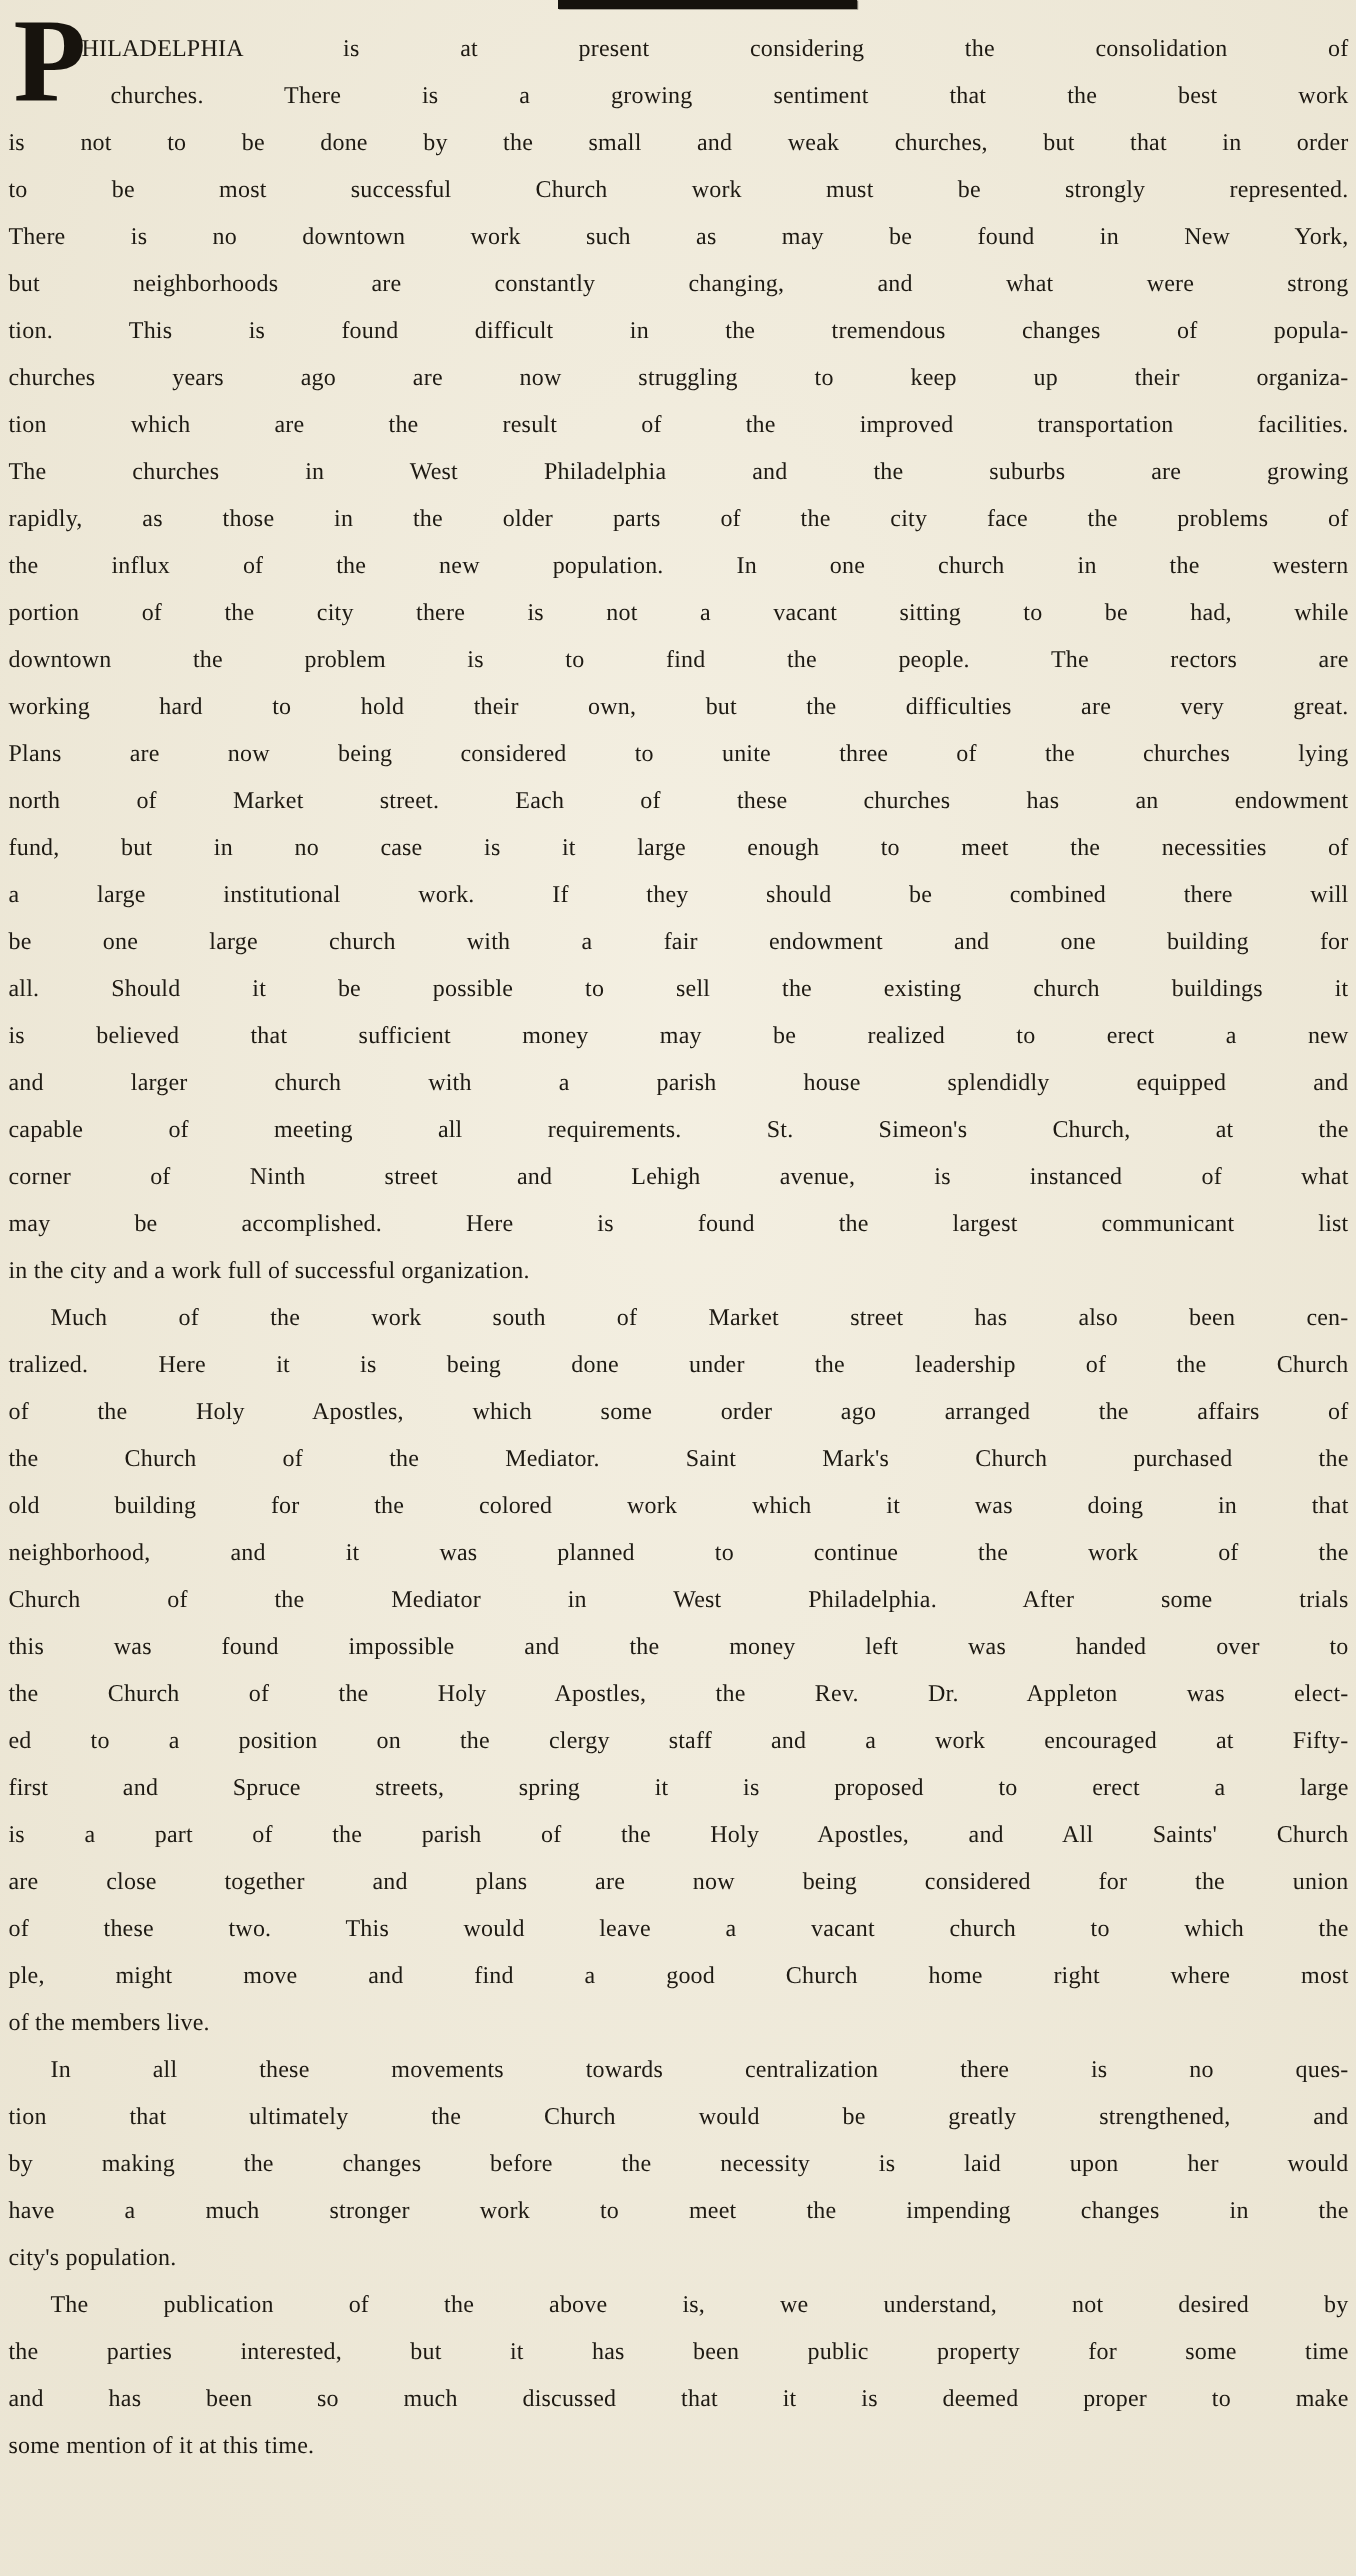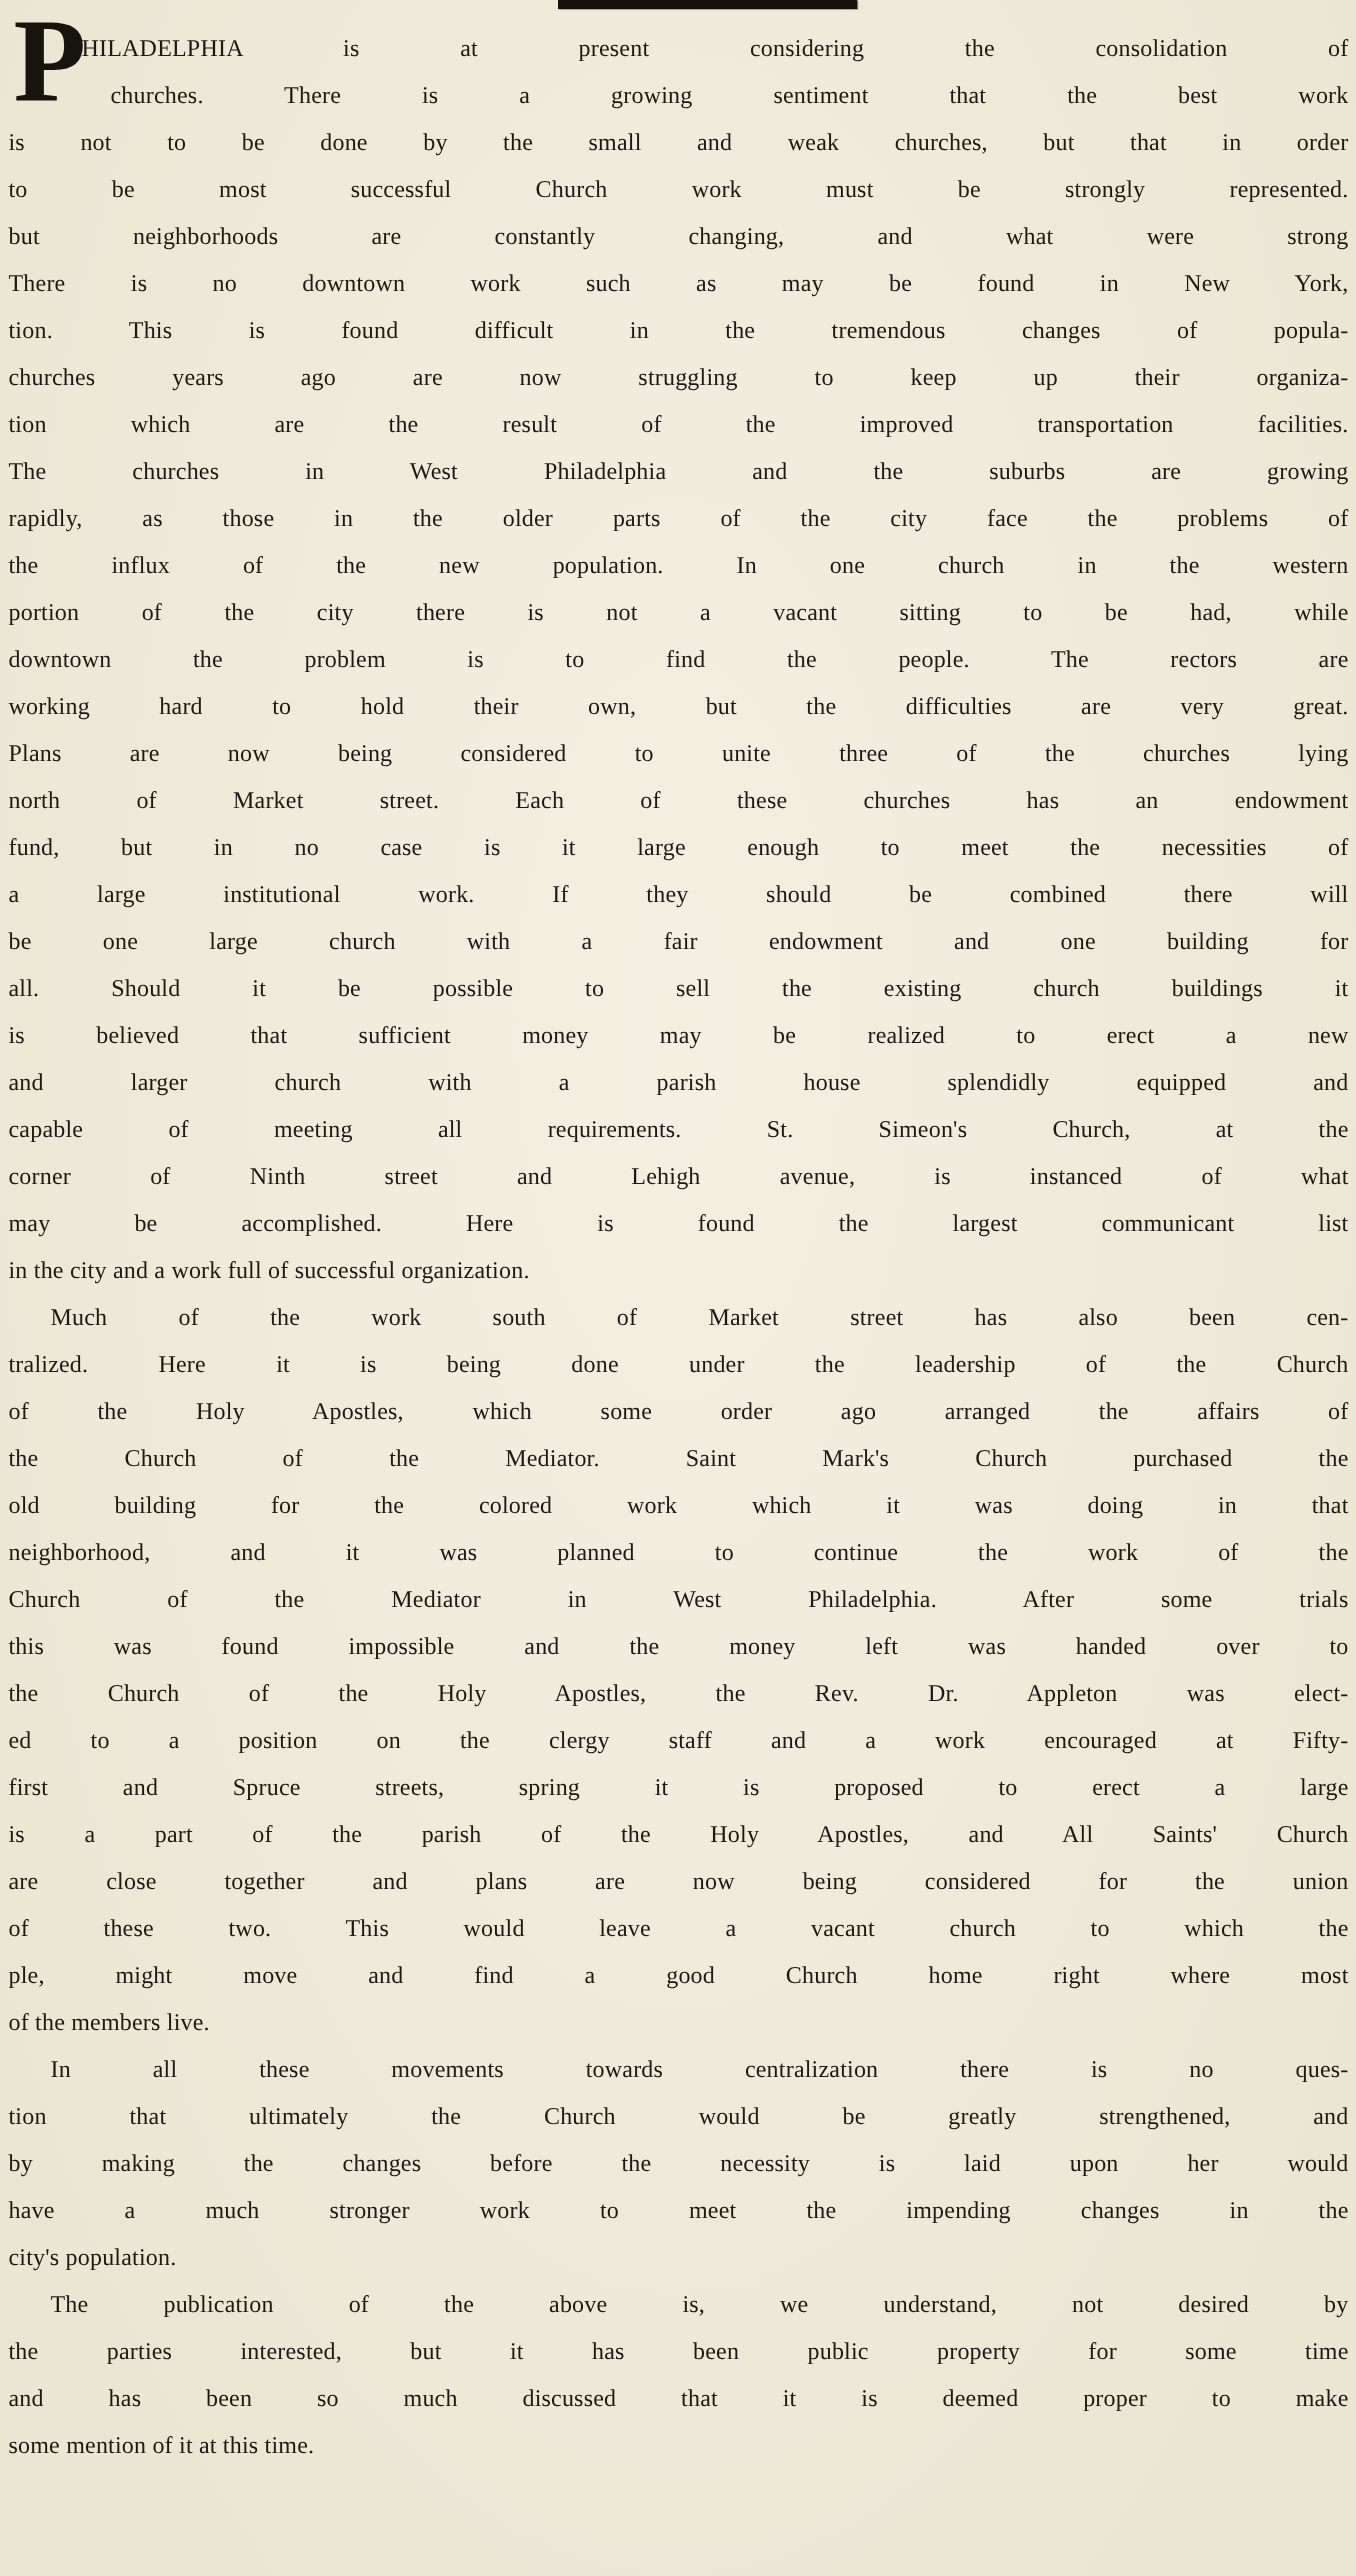--- a/index.html
+++ b/index.html
@@ -75,22 +75,22 @@
 
 <div class="page">
   <div class="top-rule"></div>
   <span class="dropcap">P</span>
   <div class="article">
       <div class="paragraph">
         <div class="line dc-line-1">HILADELPHIA is at present considering the consolidation of</div>
         <div class="line dc-line-2">churches.  There is a growing sentiment that the best work</div>
         <div class="line">is not to be done by the small and weak churches, but that in order</div>
         <div class="line">to be most successful Church work must be strongly represented.</div>
+        <div class="line">There is no downtown work such as may be found in New York,</div>
         <div class="line">but neighborhoods are constantly changing, and what were strong</div>
-        <div class="line">There is no downtown work such as may be found in New York,</div>
         <div class="line">tion.  This is found difficult in the tremendous changes of popula-</div>
         <div class="line">churches years ago are now struggling to keep up their organiza-</div>
         <div class="line">tion which are the result of the improved transportation facilities.</div>
         <div class="line">The churches in West Philadelphia and the suburbs are growing</div>
         <div class="line">rapidly, as those in the older parts of the city face the problems of</div>
         <div class="line">the influx of the new population.  In one church in the western</div>
         <div class="line">portion of the city there is not a vacant sitting to be had, while</div>
         <div class="line">downtown the problem is to find the people.  The rectors are</div>
         <div class="line">working hard to hold their own, but the difficulties are very great.</div>
         <div class="line">Plans are now being considered to unite three of the churches lying</div>

